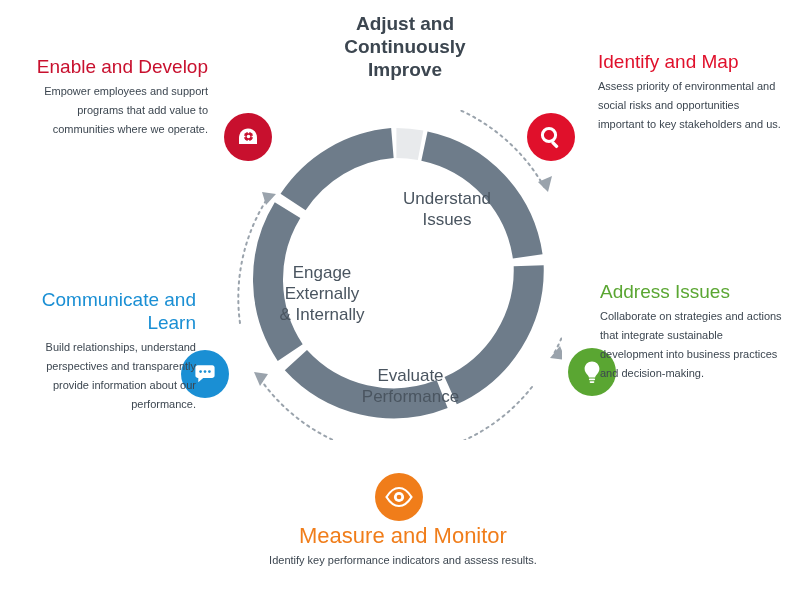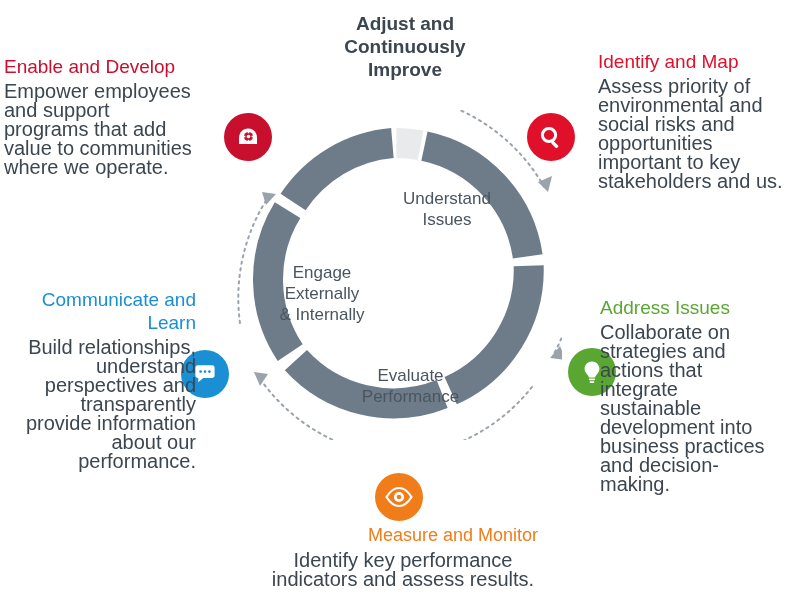--- a/index.html
+++ b/index.html
@@ -54,21 +54,21 @@
   .callout {
     position: absolute;
     font-family: "Liberation Sans", sans-serif;
   }
   .callout .title {
     font-size: 19px;
     line-height: 23px;
     margin-bottom: 4px;
   }
   .callout .body {
-    font-size: 20px;
+    font-size: 11px;
     line-height: 19px;
     color: #3c4650;
   }
 
   .align-right { text-align: left; }
   .align-left  { text-align: left; }
   .align-center{ text-align: center; }
 
   
   #top-heading {
@@ -83,29 +83,28 @@
     color: #3c4650;
   }
 
   
   #bottom-callout {
     left: 268px;
     top: 524px;
     width: 270px;
   }
   #bottom-callout .title {
-    font-size: 18px;
+    font-size: 22px;
     font-weight: normal;
-    text-align: right;
-  }
-
-  #callout-enable  { left: 4px;  top: 55px;  width: 190px; }
+  }
+
+  #callout-enable  { left: 18px;  top: 55px;  width: 190px; text-align: right; }
   #callout-identify{ left: 598px; top: 50px;  width: 185px; }
   #callout-communicate { left: 18px; top: 288px; width: 178px; text-align: right; }
-  #callout-address { left: 600px; top: 296px; width: 183px; }
+  #callout-address { left: 600px; top: 280px; width: 183px; }
 </style>
 </head>
 <body>
 
 <div id="wheel">
   <svg width="330" height="330" viewBox="0 0 330 330" xmlns="http://www.w3.org/2000/svg">
 
     <g fill="none" stroke="#6e7c8a" stroke-width="30">
 
       <path d="M 192.44 36.16 A 132 132 0 0 1 295.71 146.32"></path>

